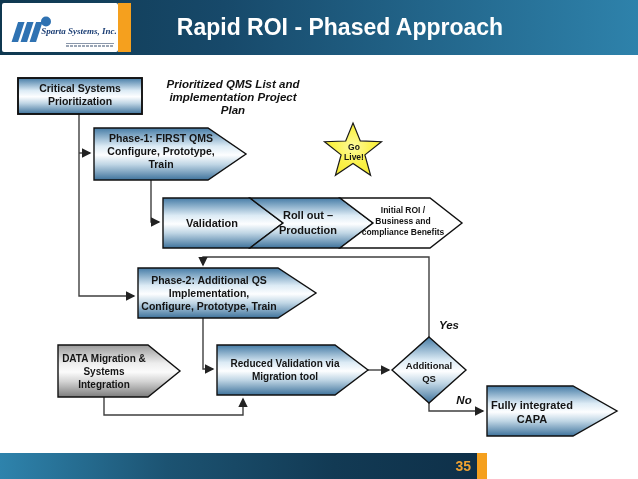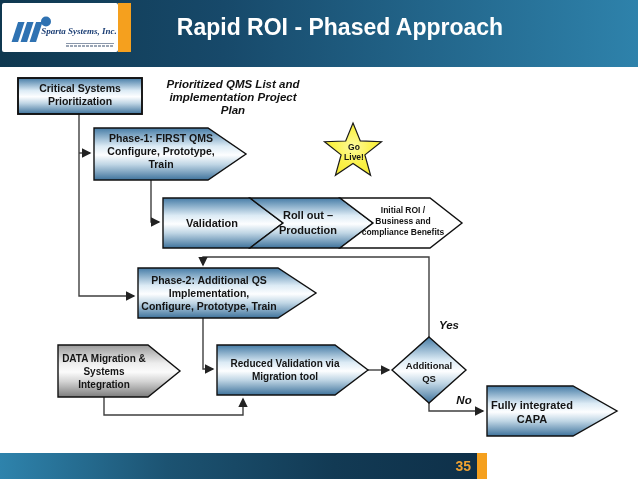--- a/index.html
+++ b/index.html
@@ -2,21 +2,21 @@
 <html><head>
 <meta charset="utf-8">
 <style>
   html,body{margin:0;padding:0;background:#e8e8e8;}
   .slide{
     position:relative;width:638px;height:479px;background:#ffffff;overflow:hidden;
     font-family:"Liberation Sans","DejaVu Sans",sans-serif;
   }
   
   .header{
-    position:absolute;left:0;top:0;width:638px;height:67px;
+    position:absolute;left:0;top:0;width:638px;height:55px;
     background:linear-gradient(90deg,#0f3850 0%,#17496a 35%,#2e82ab 100%);
   }
   .logo-panel{
     position:absolute;left:2px;top:3px;width:116px;height:49px;
     background:#ffffff;border-radius:2px;
   }
   .logo-mark{position:absolute;left:6px;top:13px;width:48px;height:30px;}
   .logo-company{
     position:absolute;left:38px;top:23px;width:78px;
     font-family:"Liberation Serif","DejaVu Serif",serif;

